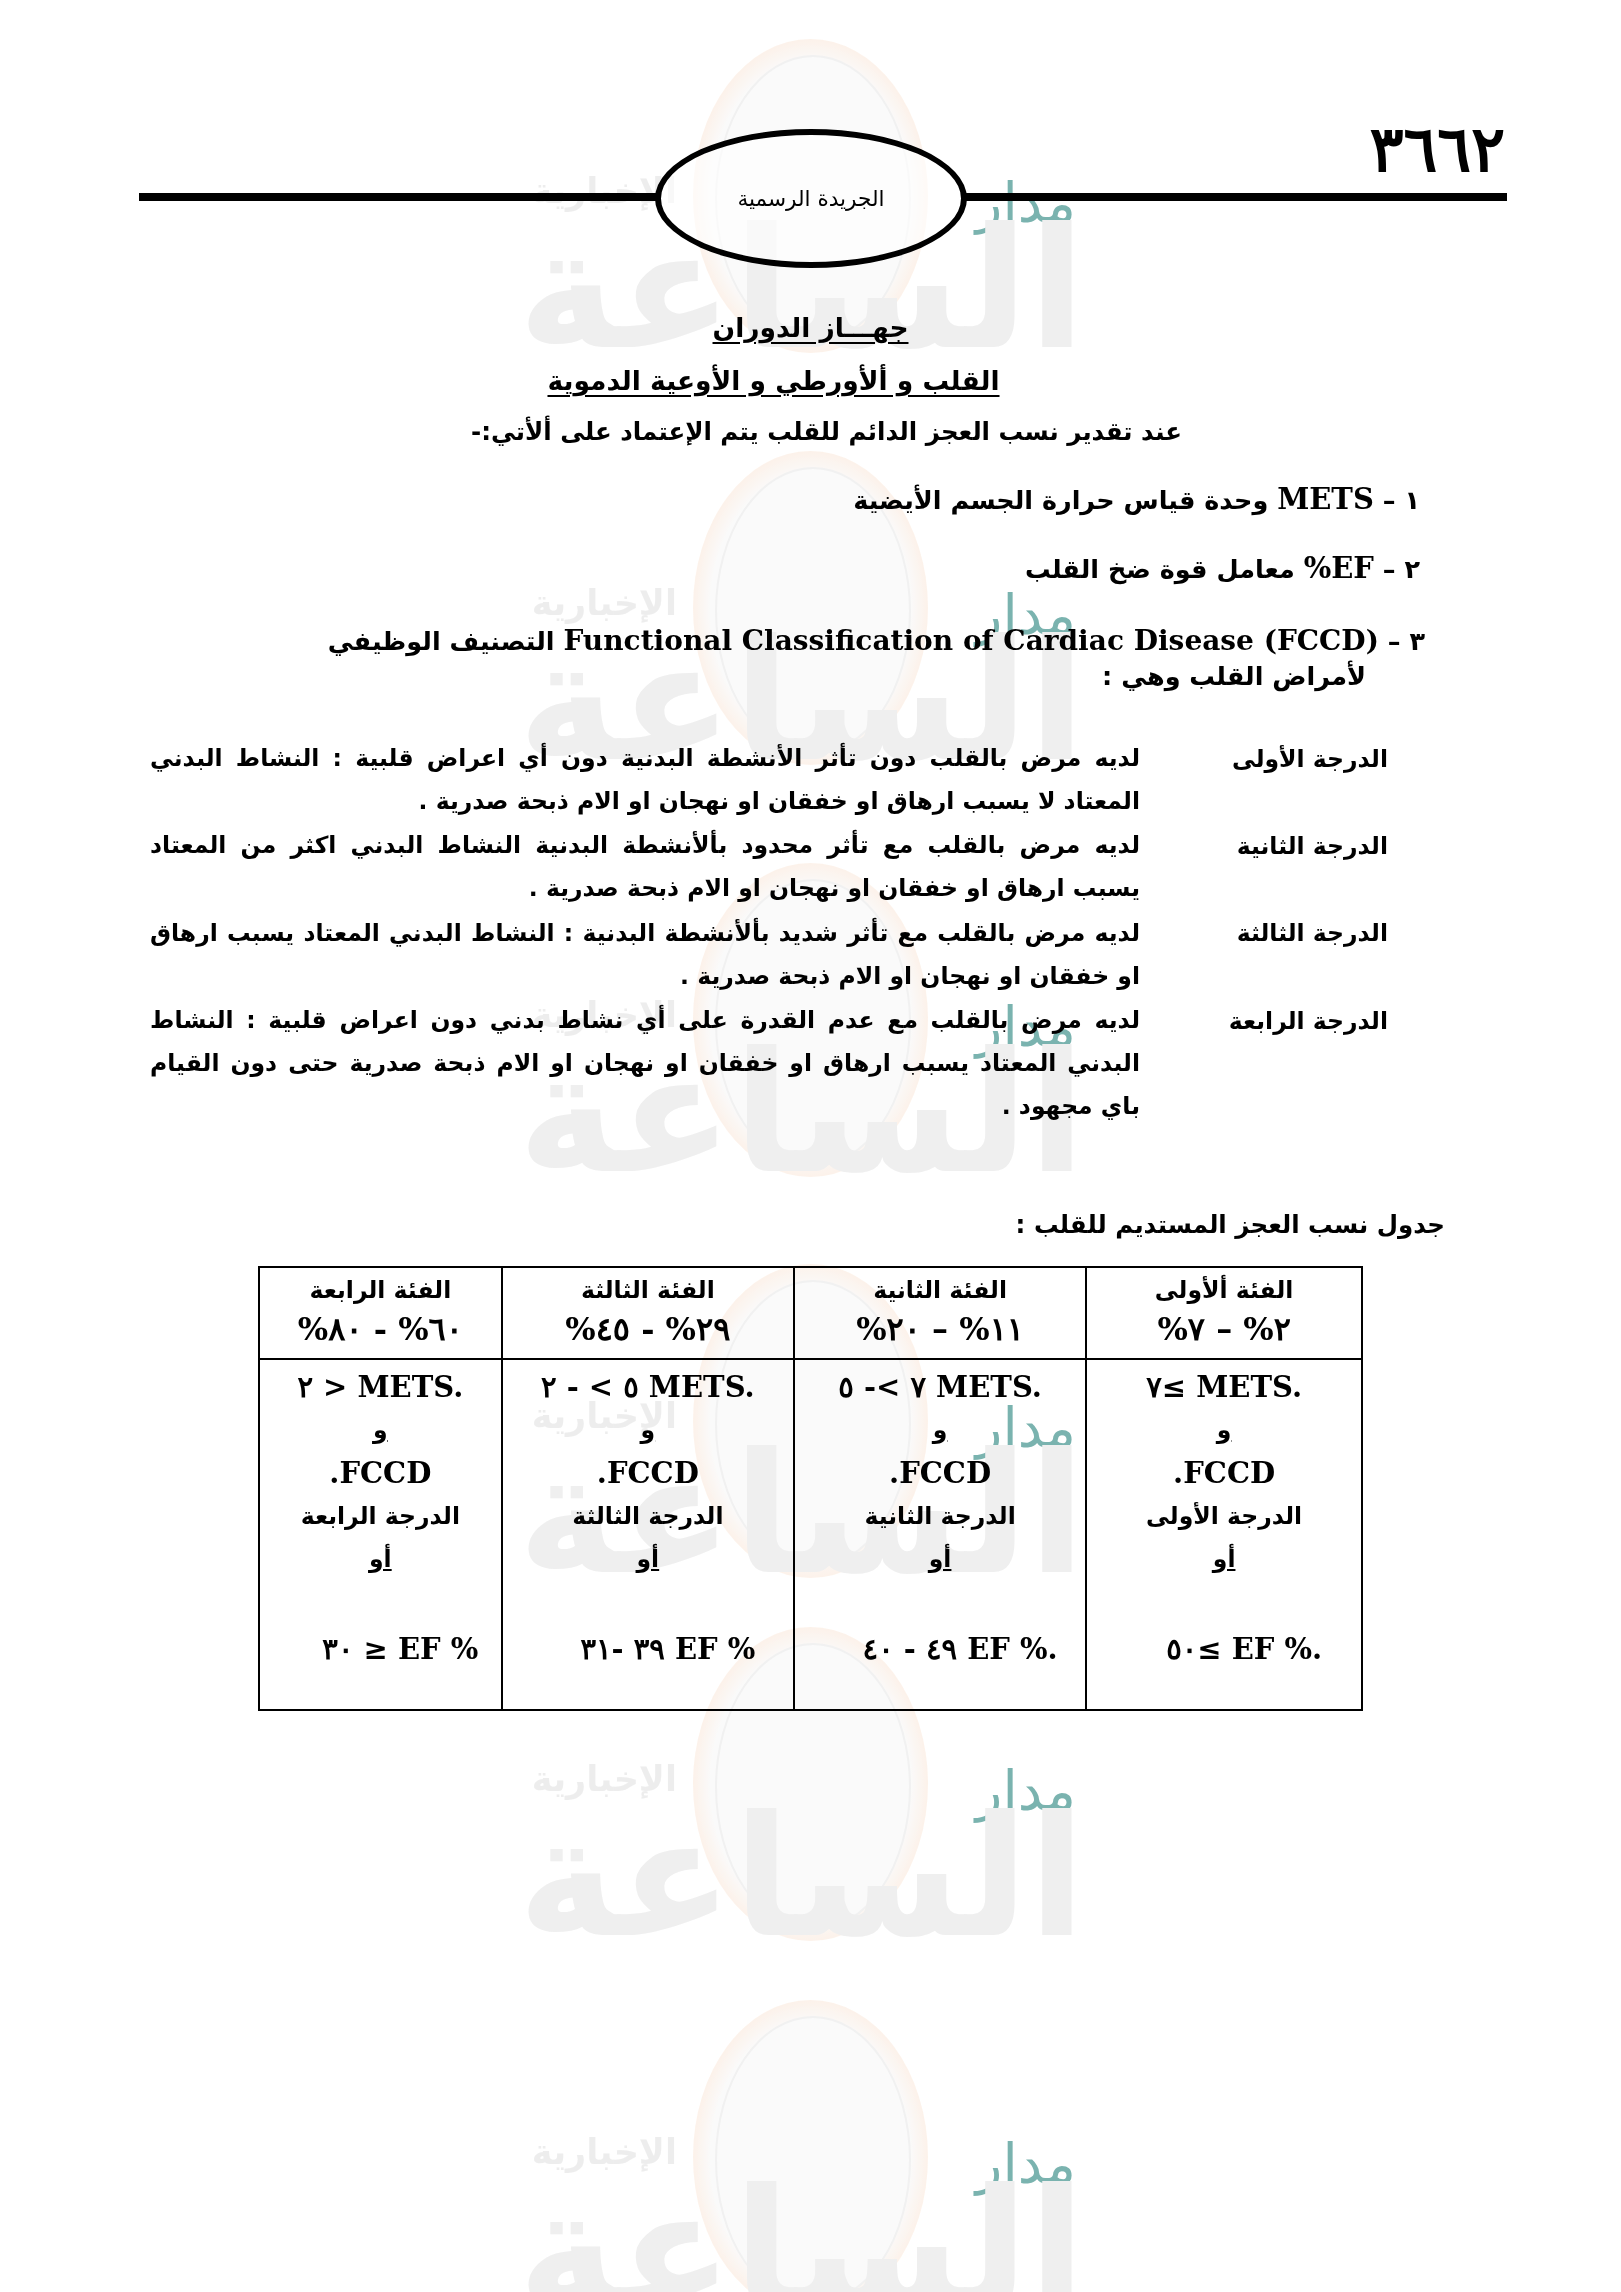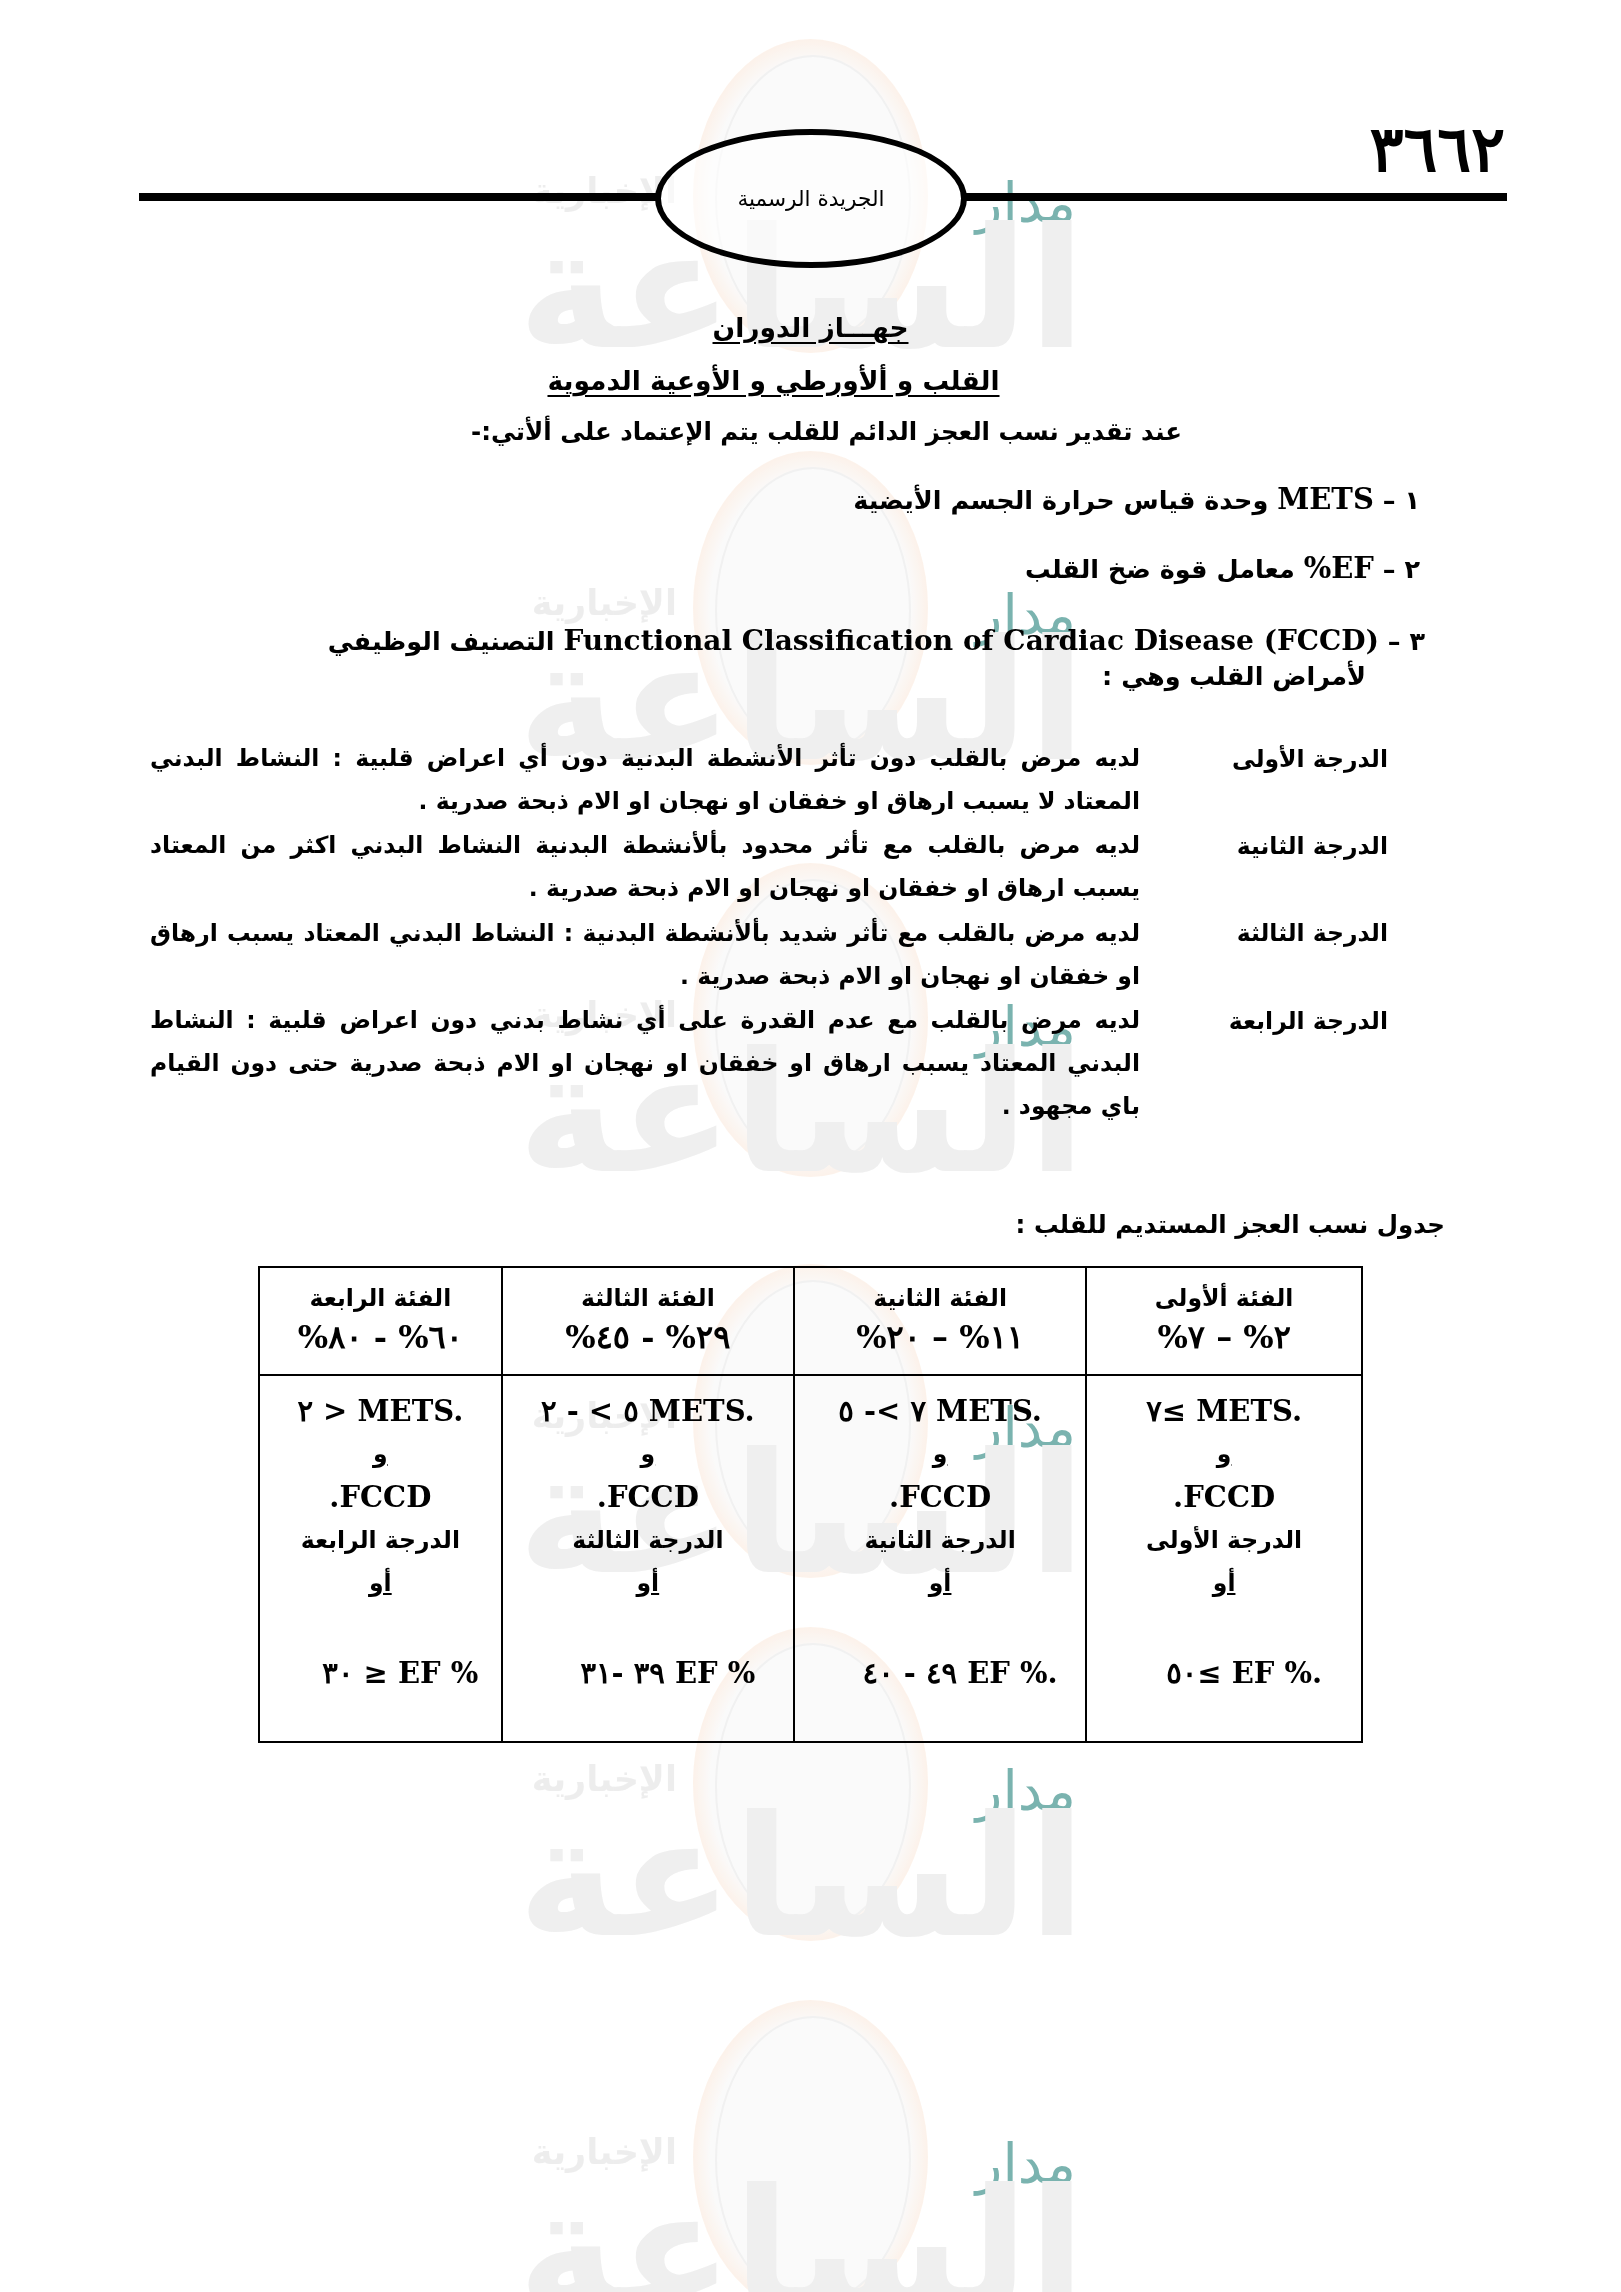--- a/index.html
+++ b/index.html
@@ -38,21 +38,21 @@
   .li3 { position:absolute; right:196px; top:624px; font-weight:bold; font-size:25.5px; text-align:right; }
   .li3 .en { font-family:"DejaVu Serif", serif; font-size:28px; }
 
   .grade { position:absolute; right:233px; width:216px; text-align:right; font-weight:bold; font-size:23.5px; }
   .gdesc { position:absolute; right:481px; width:990px; text-align:justify; text-align-last:right;
            font-weight:bold; font-size:23.5px; line-height:43px; }
 
   .tcap { position:absolute; right:176px; top:1210px; font-weight:bold; font-size:24.5px; }
 
   table.t { position:absolute; left:258px; top:1266px; width:1105px; border-collapse:collapse; direction:rtl; }
-  table.t td { border:2px solid #000; text-align:center; vertical-align:top; padding:8px; }
+  table.t td { border:2px solid #000; text-align:center; vertical-align:top; padding:0; }
   table.t tr.h td { height:90px; }
   table.t tr.b td { height:349px; border-top-width:2.9px; }
   table.t tr.b td + td { }
   .hcell .n { font-weight:bold; font-size:23.5px; padding-top:7.8px; display:block; }
   .hcell .p { font-family:"DejaVu Serif", serif; font-weight:bold; font-size:32px; display:block; margin-top:5.9px; }
   .bcell div { line-height:43px; }
   .bcell .en { font-family:"DejaVu Serif", serif; font-weight:bold; font-size:29px; }
   .bcell .ar { font-weight:bold; font-size:23.5px; }
   .bcell .u { text-decoration:underline; font-weight:bold; font-size:23.5px; }
   .bcell .ef { margin-top:47px; font-family:"DejaVu Serif", serif; font-weight:bold; font-size:29px; direction:ltr;margin-left:40px; }

